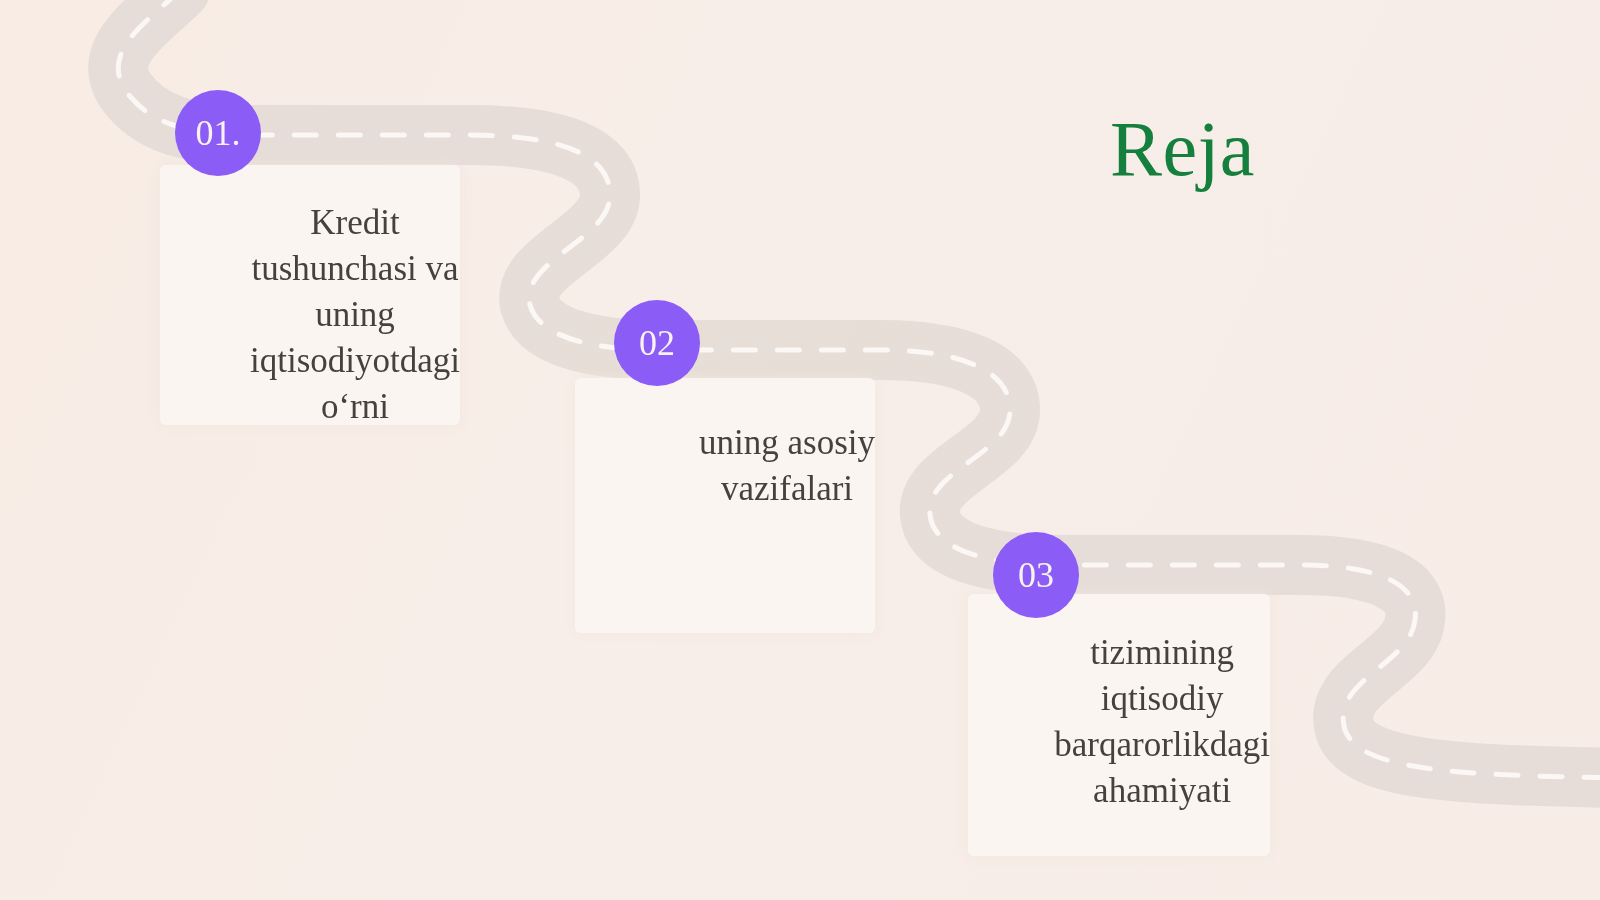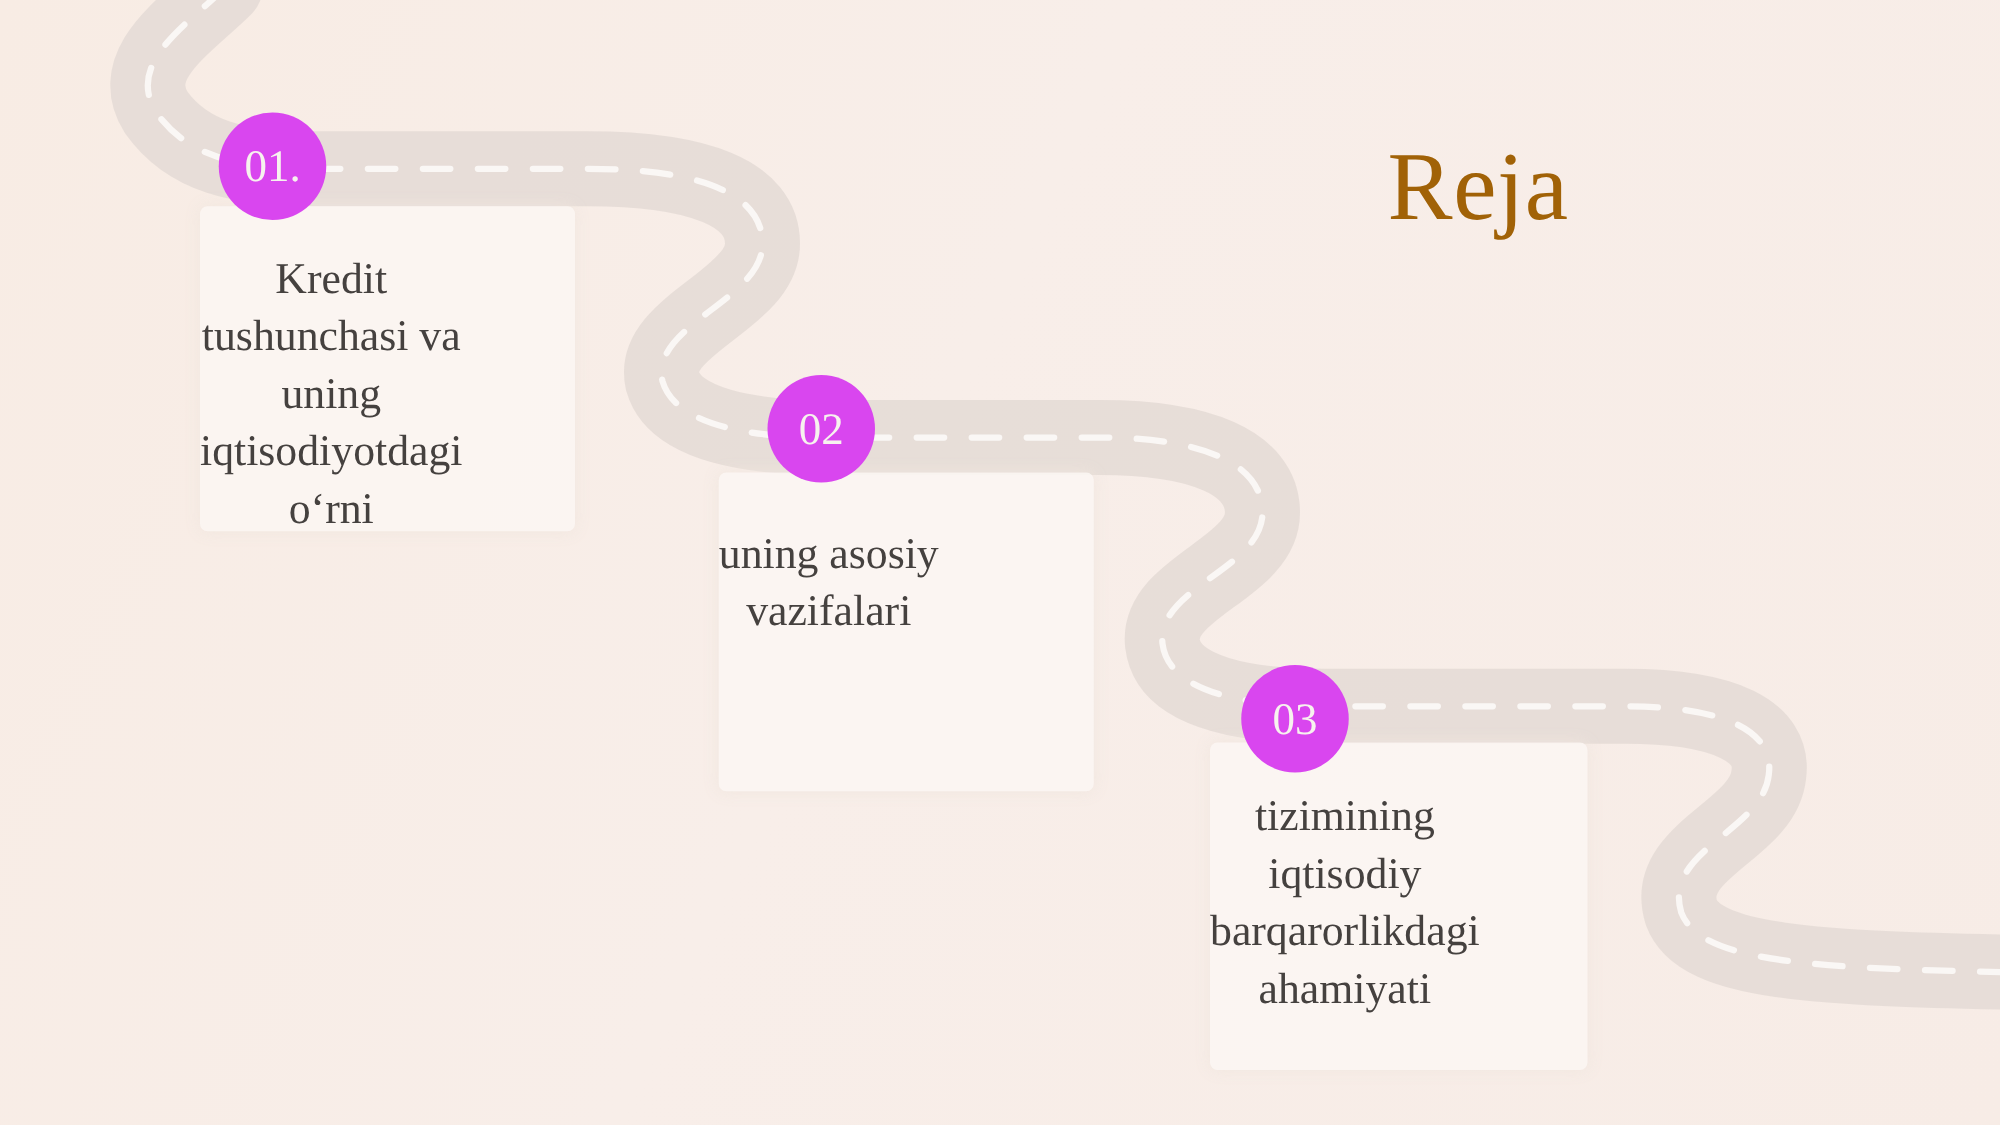--- a/index.html
+++ b/index.html
@@ -22,45 +22,45 @@
       top: 0;
       width: 1600px;
       height: 900px;
     }
     .title {
       position: absolute;
       left: 1110px;
       top: 110px;
       font-size: 78px;
       line-height: 1;
-      color: #a16207;
+      color: #15803d;
       letter-spacing: 0.5px;
     }
     .card {
       position: absolute;
       background: rgba(251, 245, 242, 0.92);
       box-shadow: 0 0 12px rgba(240, 230, 222, 0.9);
       border-radius: 6px;
       display: flex;
       align-items: flex-start;
-      justify-content: flex-start;
+      justify-content: flex-end;
       text-align: center;
     }
     .card-text {
       font-size: 35px;
       line-height: 46px;
       color: #45413f;
       margin-top: 0;
     }
     .badge {
       position: absolute;
       width: 86px;
       height: 86px;
       border-radius: 50%;
-      background: #d946ef;
+      background: #8b5cf6;
       color: #f7f2ee;
       display: flex;
       align-items: center;
       justify-content: center;
       font-size: 36px;
       line-height: 1;
       z-index: 3;
     }
     .card { z-index: 2; }
   </style>

